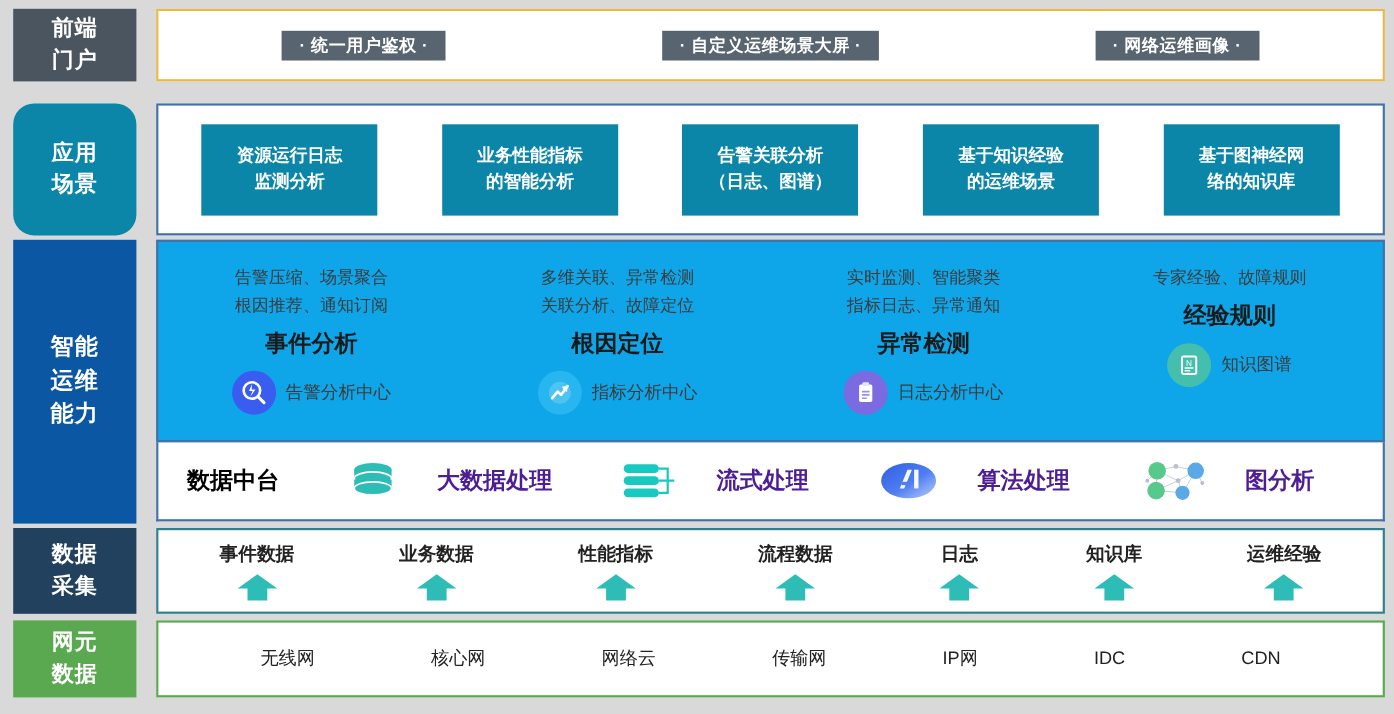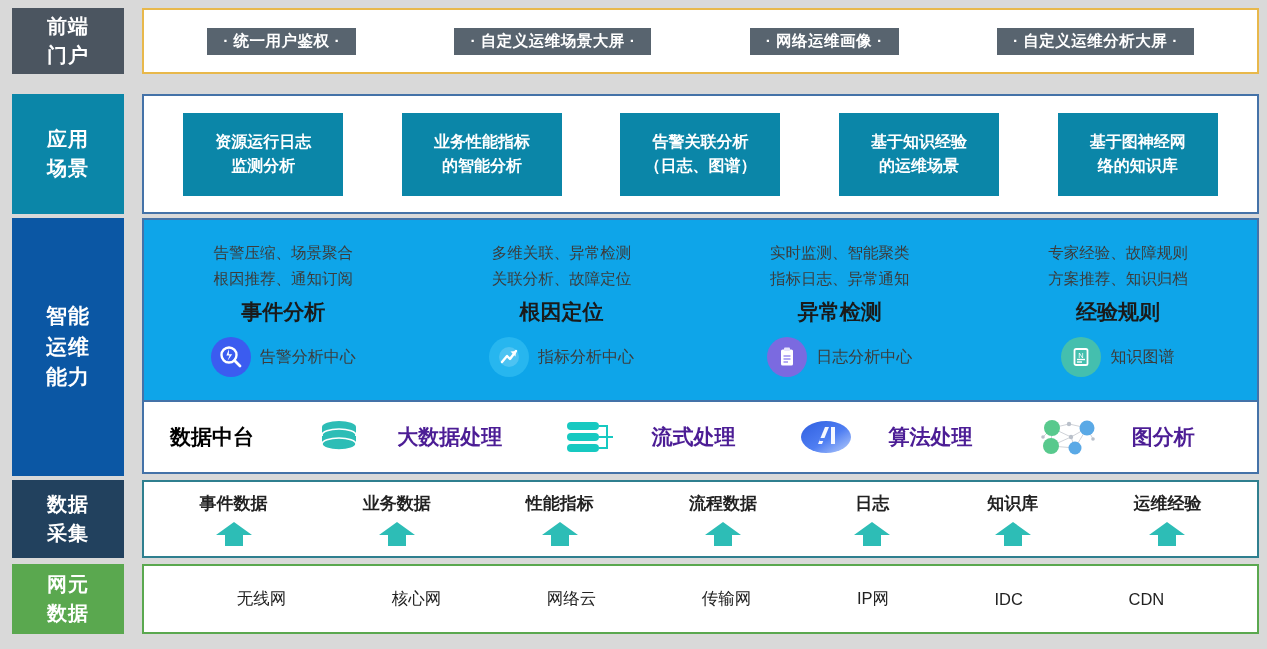--- a/index.html
+++ b/index.html
@@ -28,21 +28,21 @@
     flex:1;margin-left:18px;border:2px solid #e8b84b;
     display:flex;align-items:center;justify-content:space-around;padding:0 14px;
   }
   .portal-chip{
     background:#58646f;color:#fff;font-weight:bold;font-size:15.5px;
     padding:3px 16px;white-space:nowrap;letter-spacing:.5px;
   }
 
   
   #row-app{left:12px;top:94px;width:1247px;height:120px;}
-  #app-label{width:112px;background:#0b86a8;font-size:20px;}
+  #app-label{width:112px;background:#0b86a8;font-size:20px;border-radius:19px;}
   #app-panel{
     flex:1;margin-left:18px;border:2px solid #4472a8;
     display:flex;align-items:center;justify-content:space-around;padding:0 10px;
   }
   .app-chip{
     background:#0b86a8;color:#fff;font-weight:bold;font-size:16px;
     width:160px;height:83px;display:flex;flex-direction:column;
     align-items:center;justify-content:center;line-height:1.5;text-align:center;
   }
   .app-chip span{display:block;white-space:nowrap;}
@@ -104,21 +104,20 @@
 
   <div class="row" id="row-portal">
     <div class="side-label" id="portal-label">
       <span>前端</span>
       <span>门户</span>
     </div>
     <div class="panel" id="portal-panel">
       <div class="portal-chip">· 统一用户鉴权 ·</div>
       <div class="portal-chip">· 自定义运维场景大屏 ·</div>
       <div class="portal-chip">· 网络运维画像 ·</div>
-      <div class="portal-chip">· 自定义运维分析大屏 ·</div>
     </div>
   </div>
 
   <div class="row" id="row-app">
     <div class="side-label" id="app-label">
       <span>应用</span>
       <span>场景</span>
     </div>
     <div class="panel" id="app-panel">
       <div class="app-chip">
@@ -200,21 +199,20 @@
                 <line x1="9.5" y1="15" x2="16.5" y2="15" stroke="#9b8ef0" stroke-width="1.5"></line>
                 <line x1="9.5" y1="18" x2="14" y2="18" stroke="#9b8ef0" stroke-width="1.5"></line>
               </svg>
             </span>
             <span class="ops-center-label">日志分析中心</span>
           </div>
         </div>
 
         <div class="ops-col">
           <div class="ops-line">专家经验、故障规则</div>
-          <div class="ops-line">方案推荐、知识归档</div>
           <div class="ops-title">经验规则</div>
           <div class="ops-center">
             <span class="circ" style="background:#44bfae">
               <svg width="26" height="26" viewBox="0 0 26 26">
                 <rect x="6.5" y="5" width="13" height="16" rx="1.6" fill="none" stroke="#ffffff" stroke-width="1.8"></rect>
                 <text x="13" y="13.5" font-size="7.5" fill="#ffffff" text-anchor="middle" font-family="'Liberation Sans',sans-serif">N</text>
                 <line x1="9" y1="15.5" x2="17" y2="15.5" stroke="#ffffff" stroke-width="1.4"></line>
                 <line x1="9" y1="18" x2="14" y2="18" stroke="#ffffff" stroke-width="1.4"></line>
               </svg>
             </span>

